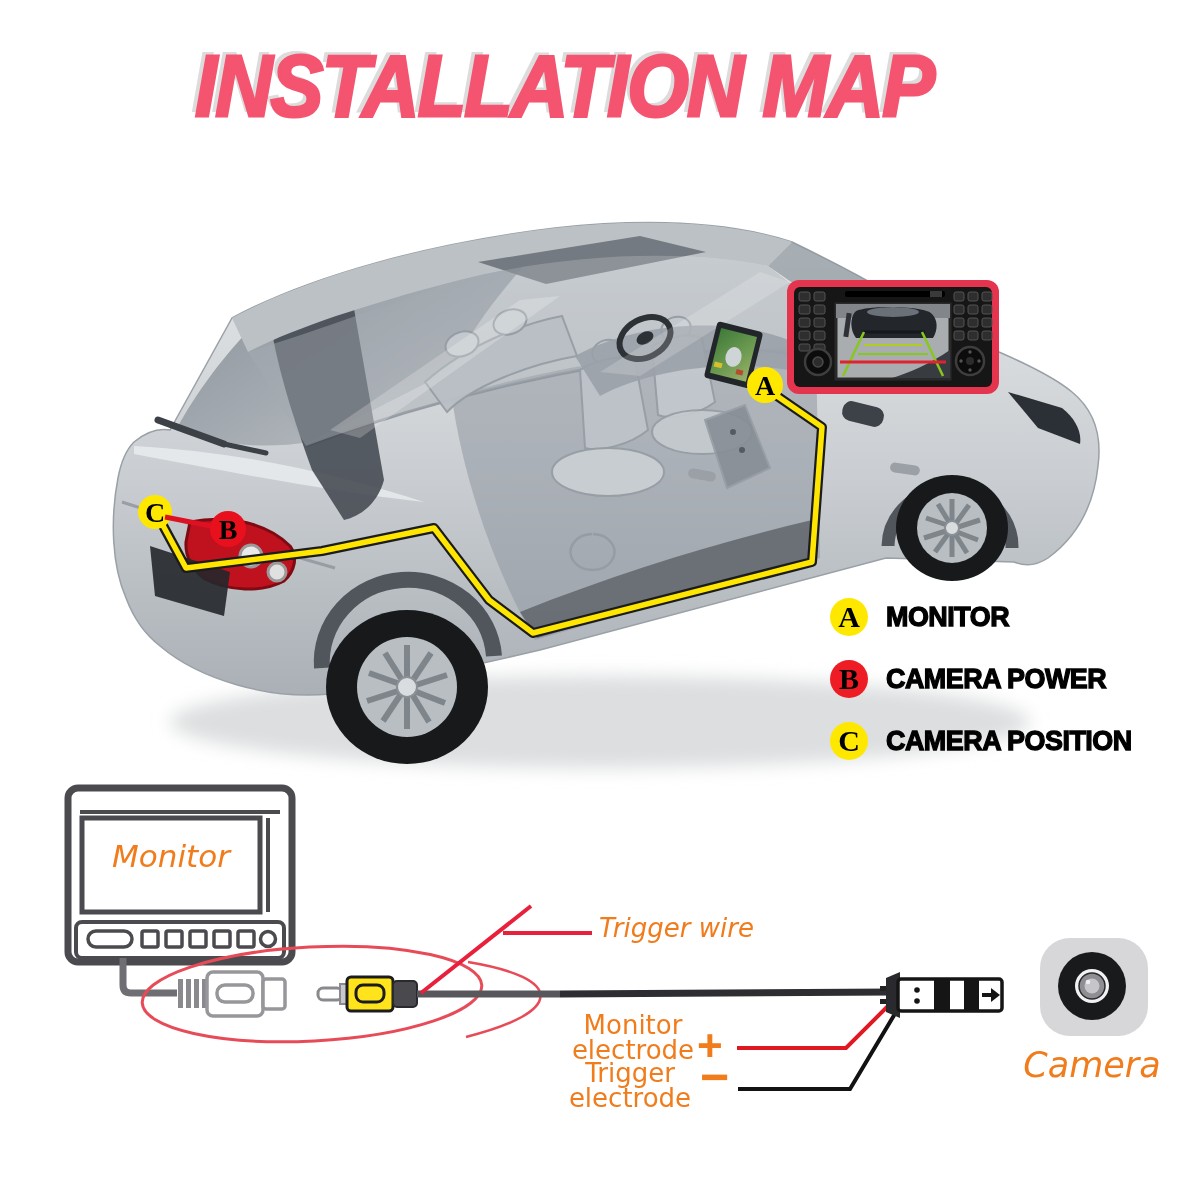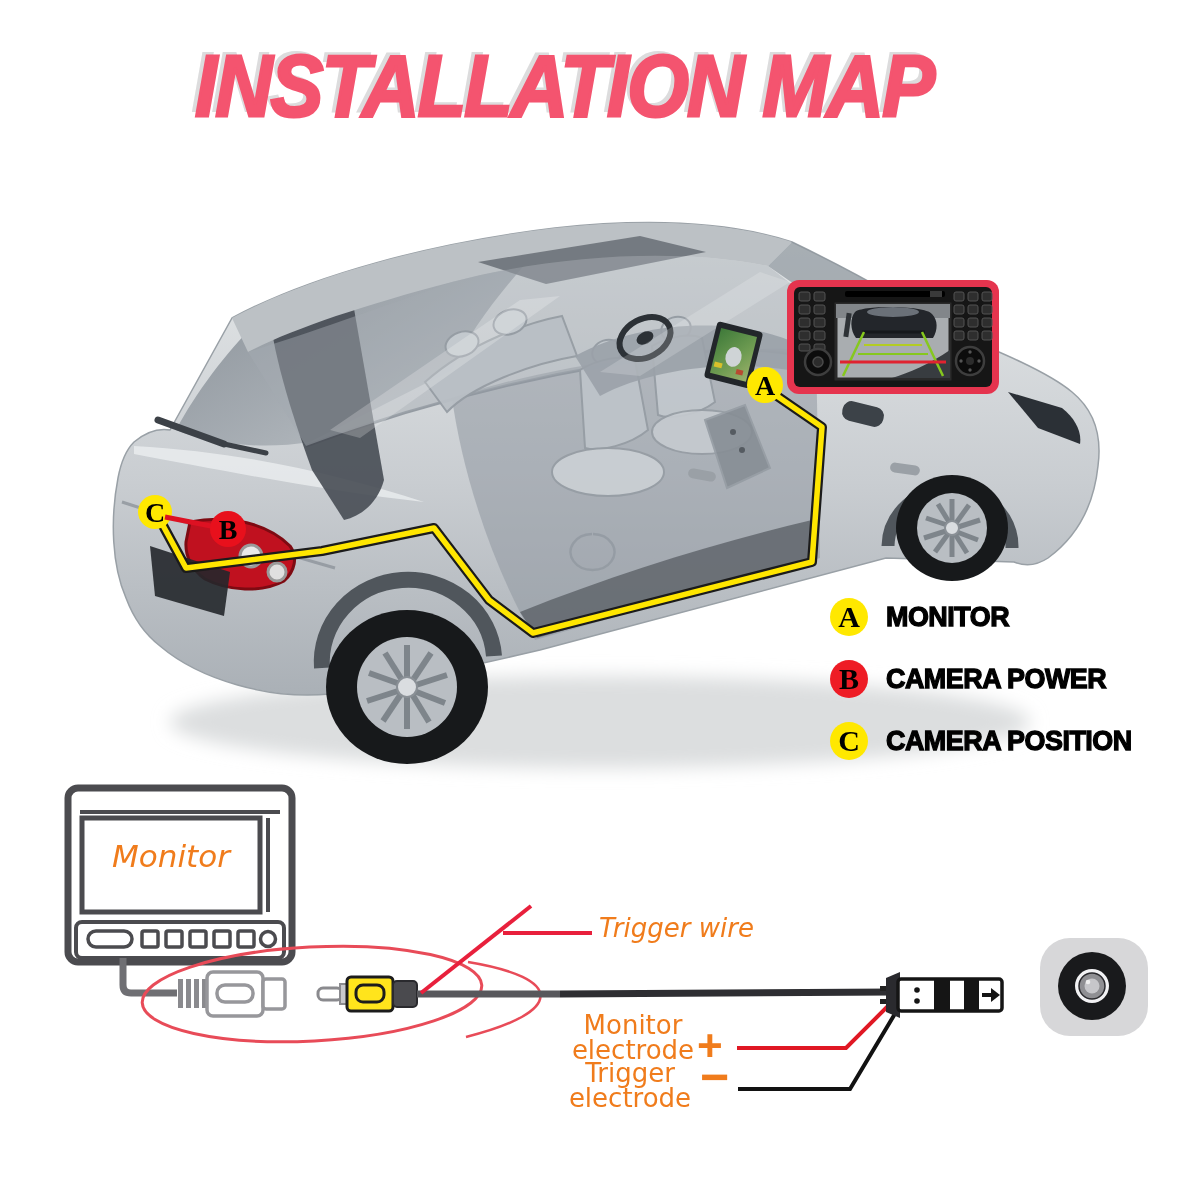--- a/index.html
+++ b/index.html
@@ -414,14 +414,15 @@
   <div class="orange-label electrode-label positive-label">
     <div>Monitor</div>
     <div>electrode</div>
   </div>
   <div class="sign-label plus-sign">+</div>
   <div class="orange-label electrode-label negative-label">
     <div>Trigger</div>
     <div>electrode</div>
   </div>
   <div class="sign-label minus-sign">−</div>
+  <div class="orange-label camera-label">Camera</div>
 
 </div>
 
 </body></html>

